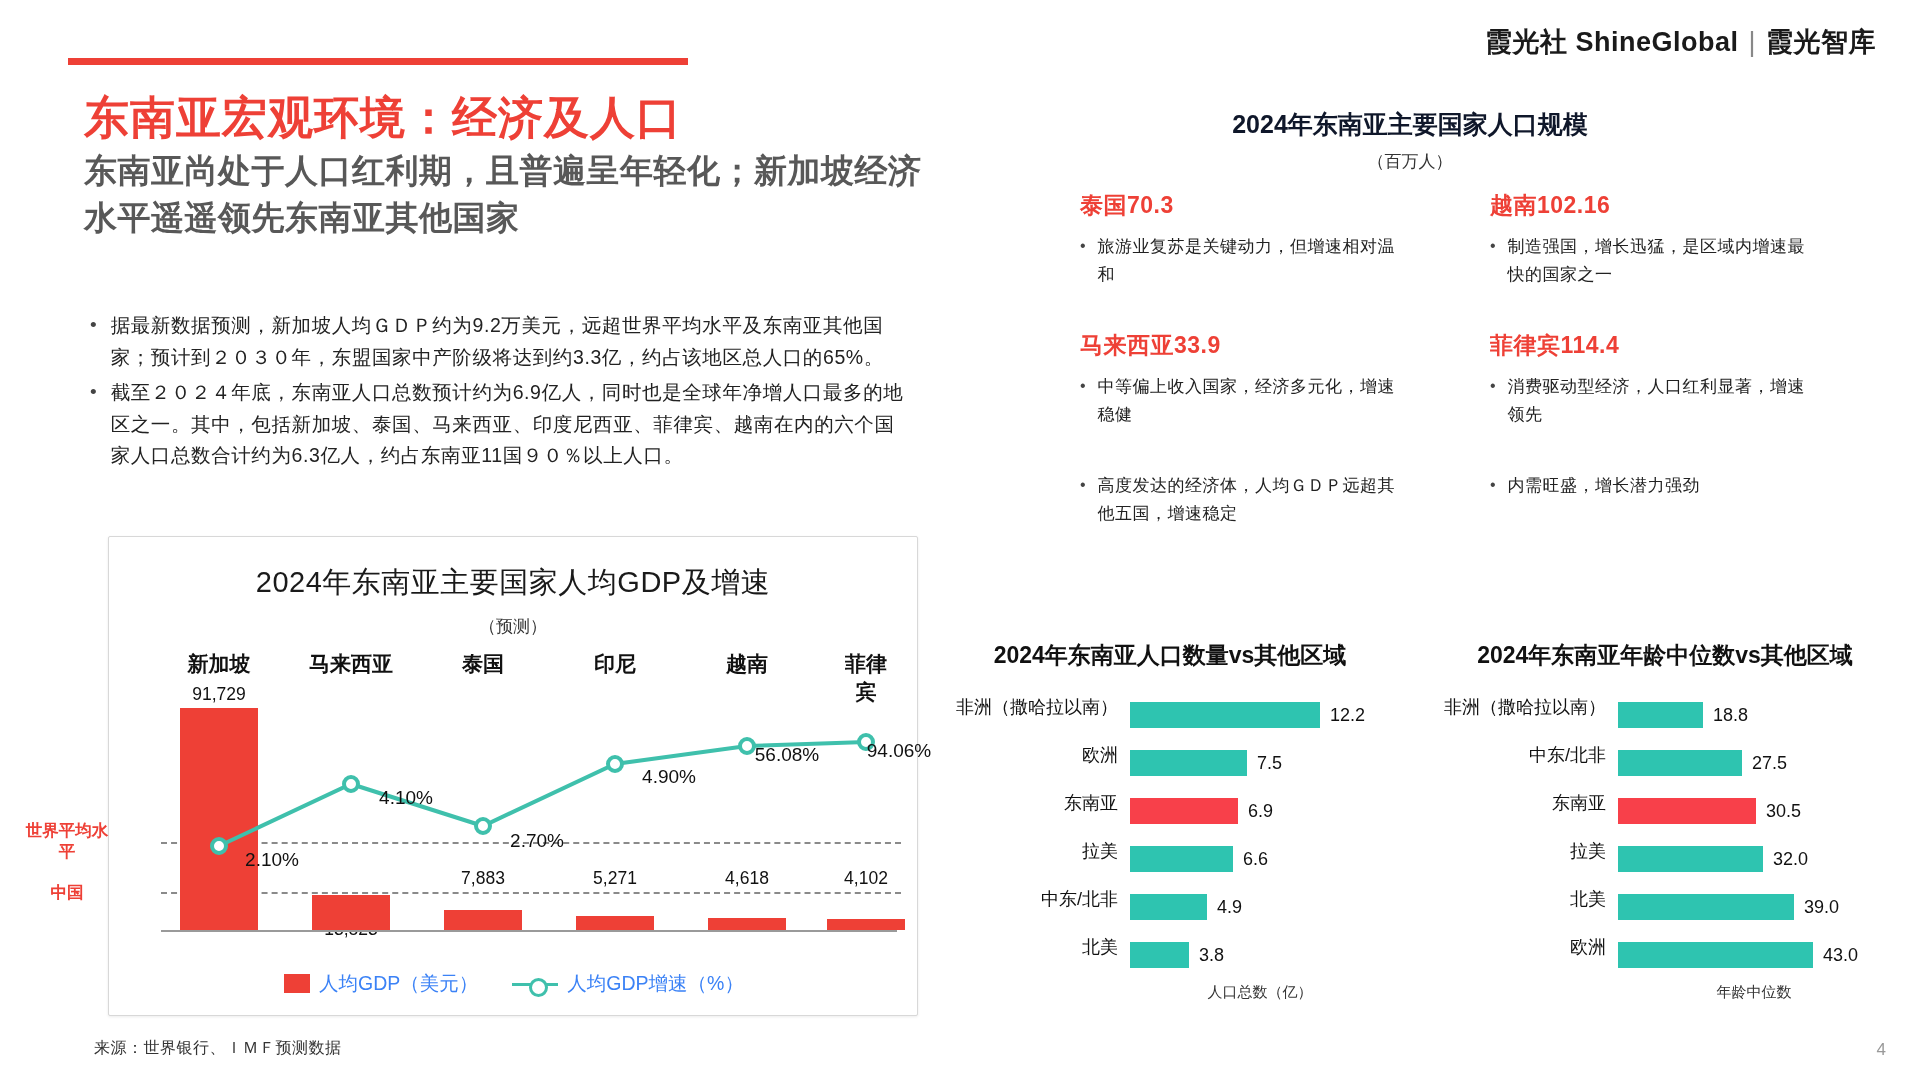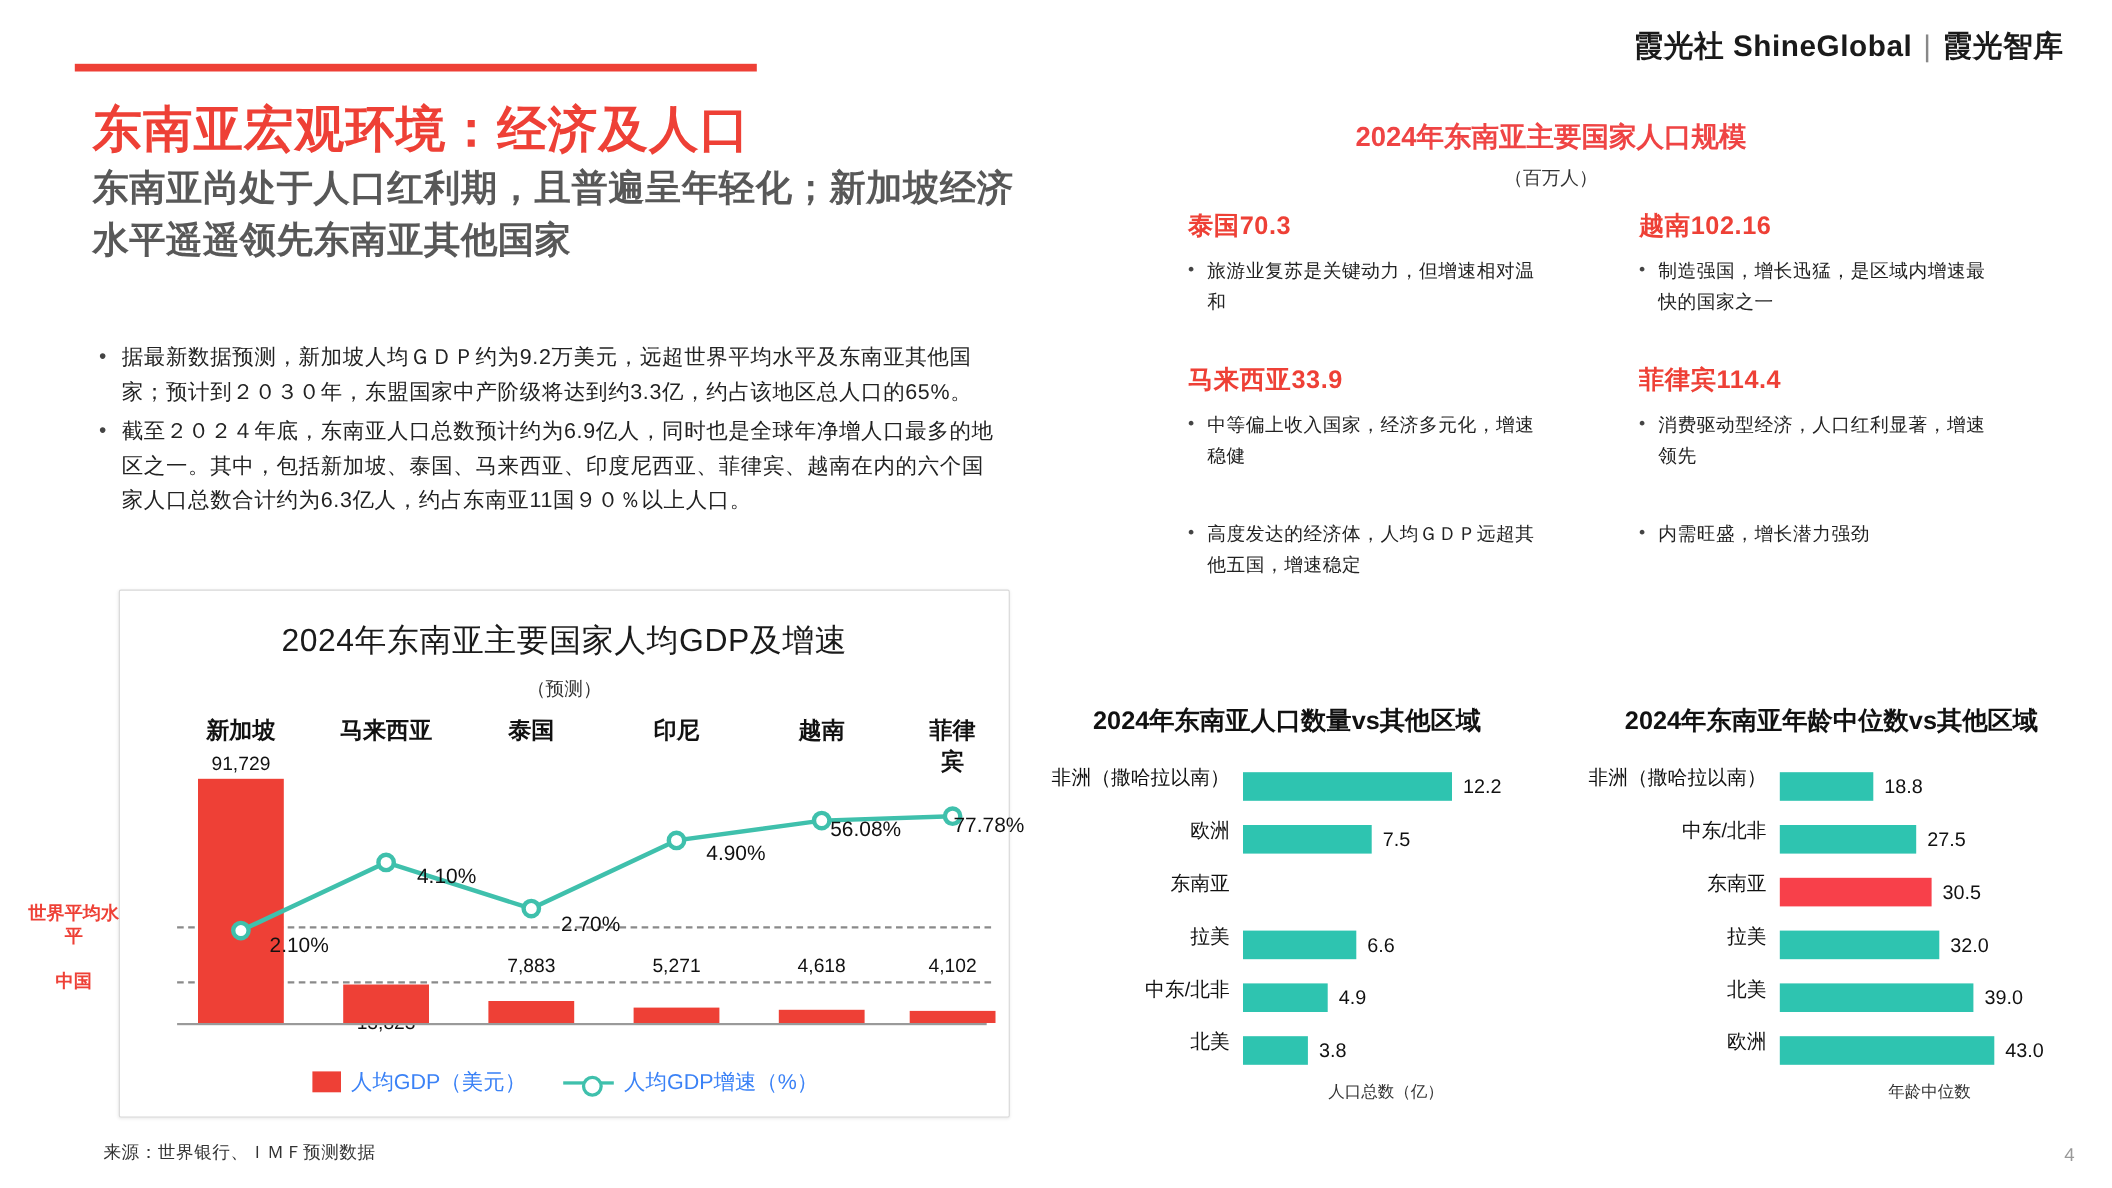--- a/index.html
+++ b/index.html
@@ -103,21 +103,21 @@
 
   .source {
     position:absolute; left: 94px; top: 1038px;
     font-size: 16px; color:#333; letter-spacing:0.5px;
   }
   .pageno { position:absolute; right: 34px; top: 1040px; font-size: 17px; color:#999; }
 
   
   .pop-title {
     position:absolute; left: 960px; top: 108px; width: 900px;
-    text-align:center; font-size: 25px; font-weight:800; color:#ef4444;
+    text-align:center; font-size: 25px; font-weight:800; color:#0f172a;
   }
   .pop-sub {
     position:absolute; left: 960px; top: 150px; width: 900px;
     text-align:center; font-size: 17px; color:#333;
   }
   .pop-grid { position:absolute; left: 1080px; top: 190px; width: 800px; }
   .pop-cell { position:absolute; width: 330px; }
   .pop-name { font-size: 23px; font-weight: 800; color:#ee4036; letter-spacing:0.5px; }
   .pop-desc-row { display:flex; gap: 12px; margin-top: 12px; }
   .pop-desc-row .dot { color:#444; font-size:16px; line-height:1.6; }
@@ -204,21 +204,21 @@
         <circle cx="506" cy="120" r="7" fill="#ffffff" stroke="#3fc0ac" stroke-width="4"></circle>
         <circle cx="638" cy="102" r="7" fill="#ffffff" stroke="#3fc0ac" stroke-width="4"></circle>
         <circle cx="757" cy="98" r="7" fill="#ffffff" stroke="#3fc0ac" stroke-width="4"></circle>
       </svg>
 
       <div class="pct-label" style="left:163px; top:205px;">2.10%</div>
       <div class="pct-label" style="left:297px; top:143px;">4.10%</div>
       <div class="pct-label" style="left:428px; top:186px;">2.70%</div>
       <div class="pct-label" style="left:560px; top:122px;">4.90%</div>
       <div class="pct-label" style="left:678px; top:100px;">56.08%</div>
-      <div class="pct-label" style="left:790px; top:96px;">77.78%</div>
+      <div class="pct-label" style="left:790px; top:96px;">94.06%</div>
     </div>
 
     <div class="legend">
       <span class="item">
         <span class="sw-bar"></span>
         <span>人均GDP（美元）</span>
       </span>
       <span class="item">
         <span class="sw-line"></span>
         <span>人均GDP增速（%）</span>
@@ -300,20 +300,24 @@
       </div>
       <div class="bc-row">
         <div class="bc-cat" style="width:180px;">欧洲</div>
         <div class="bc-barwrap">
           <div class="bc-bar" style="width:117px;"></div>
           <div class="bc-val">7.5</div>
         </div>
       </div>
       <div class="bc-row">
         <div class="bc-cat" style="width:180px;">东南亚</div>
+        <div class="bc-barwrap">
+          <div class="bc-bar hl" style="width:108px;"></div>
+          <div class="bc-val">6.9</div>
+        </div>
       </div>
       <div class="bc-row">
         <div class="bc-cat" style="width:180px;">拉美</div>
         <div class="bc-barwrap">
           <div class="bc-bar" style="width:103px;"></div>
           <div class="bc-val">6.6</div>
         </div>
       </div>
       <div class="bc-row">
         <div class="bc-cat" style="width:180px;">中东/北非</div>

